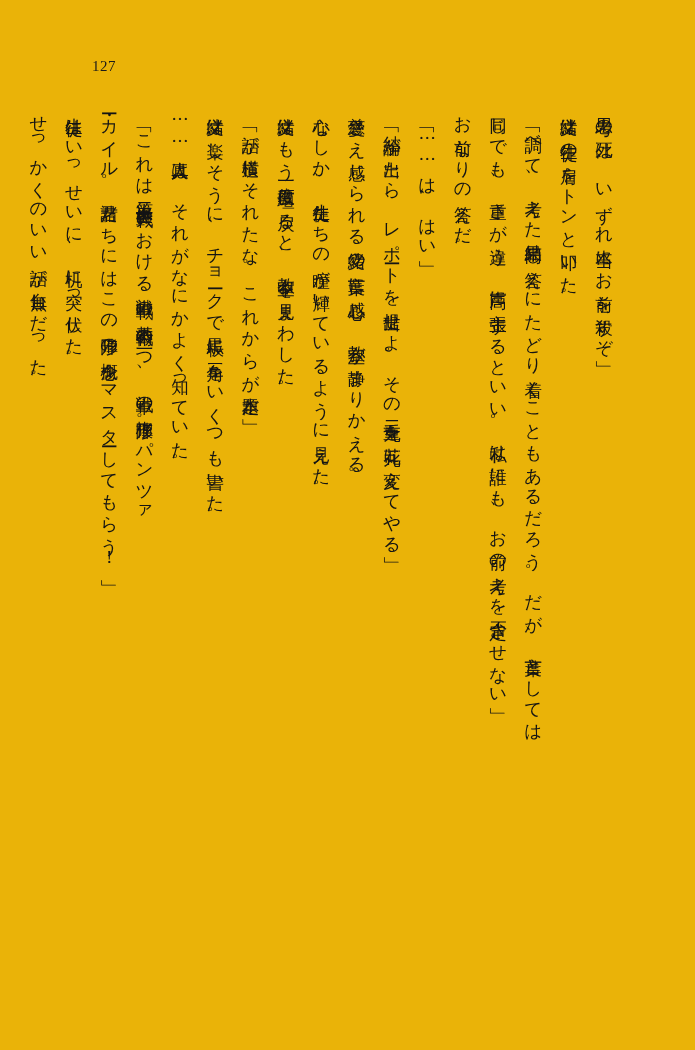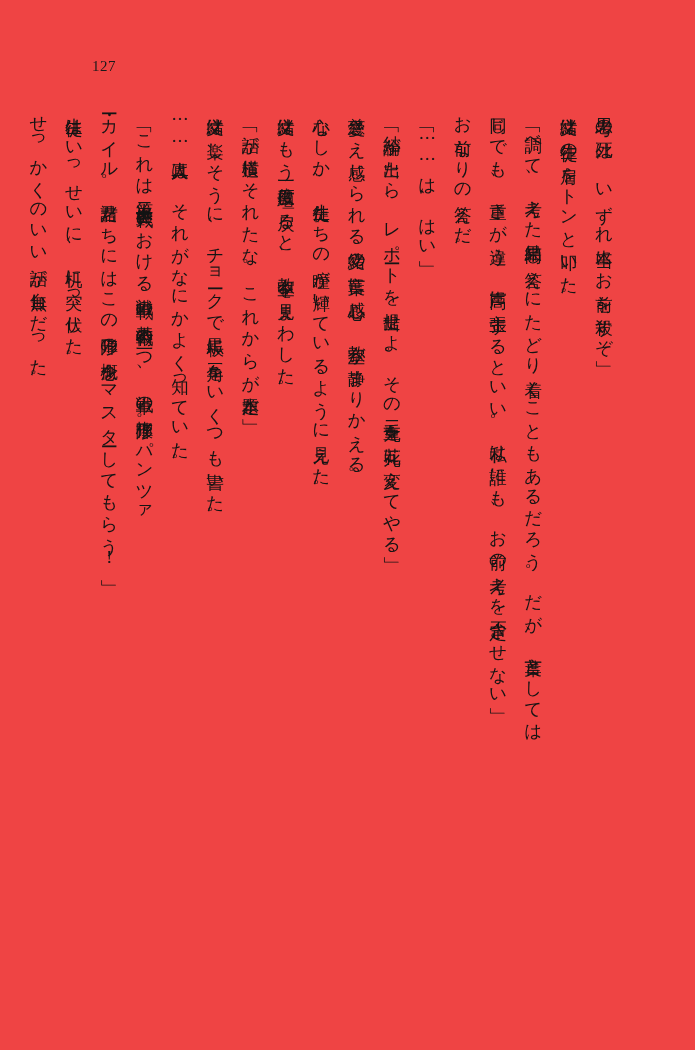--- a/index.html
+++ b/index.html
@@ -15,21 +15,21 @@
     color: #111111;
     overflow: hidden;
   }
 
   .page {
     position: absolute;
     left: 0;
     top: 0;
     width: 695px;
     height: 1050px;
-    background: #ef4444;
+    background: #eab308;
   }
 
   .page-number {
     position: absolute;
     left: 92px;
     top: 58px;
     font-size: 15px;
     letter-spacing: 0.5px;
     color: #1a1a1a;
     font-family: "Liberation Serif", "DejaVu Serif", serif;

